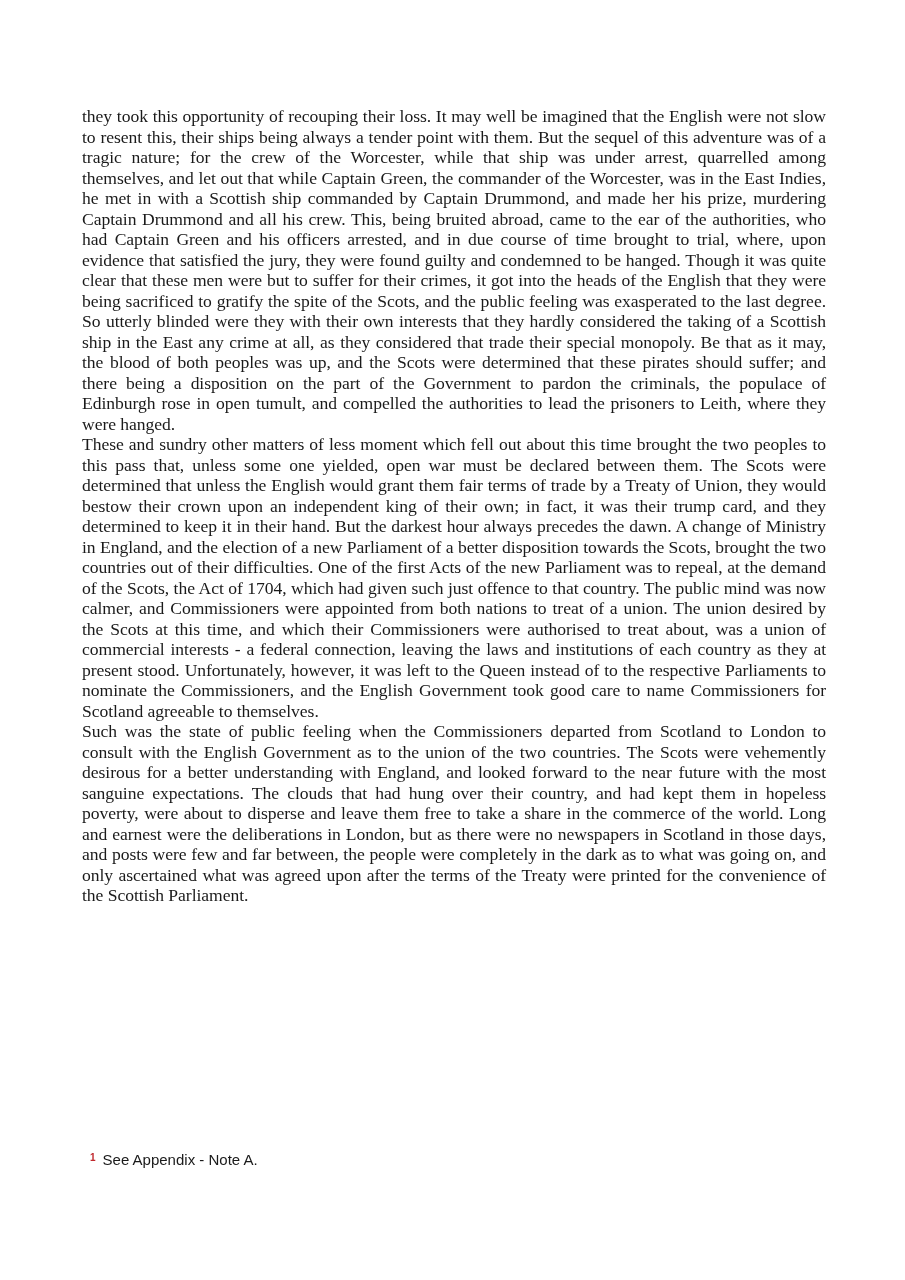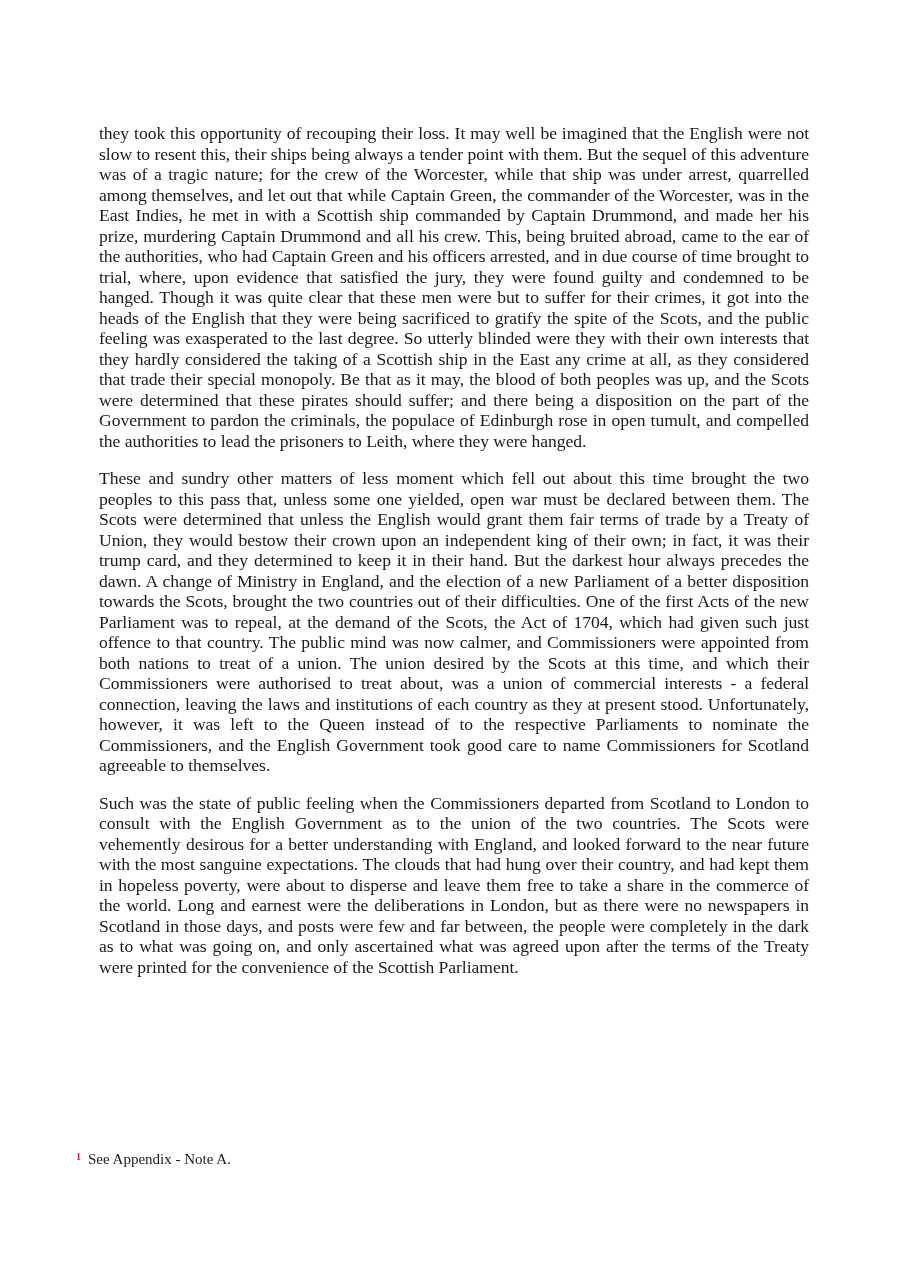--- a/index.html
+++ b/index.html
@@ -26,30 +26,30 @@
     top: 106px;
     width: 744px;
     font-family: "Liberation Serif", "DejaVu Serif", serif;
     font-size: 17.6px;
     line-height: 20.5px;
     color: #1a1a1a;
     text-align: justify;
     letter-spacing: -0.05px;
   }
   .body-text p {
-    margin: 17px;
+    margin: 0;
     padding: 0;
     text-align: justify;
     text-align-last: left;
   }
   .footnote {
     position: absolute;
-    left: 76px;
+    left: 90px;
     top: 1151px;
-    font-family: Liberation Serif, serif;
+    font-family: Liberation Sans, sans-serif;
     font-size: 15px;
     color: #1a1a1a;
     white-space: nowrap;
   }
   .footnote-marker {
     color: #c0282d;
     font-size: 10px;
     font-weight: bold;
     vertical-align: 4px;
     margin-right: 7px;

